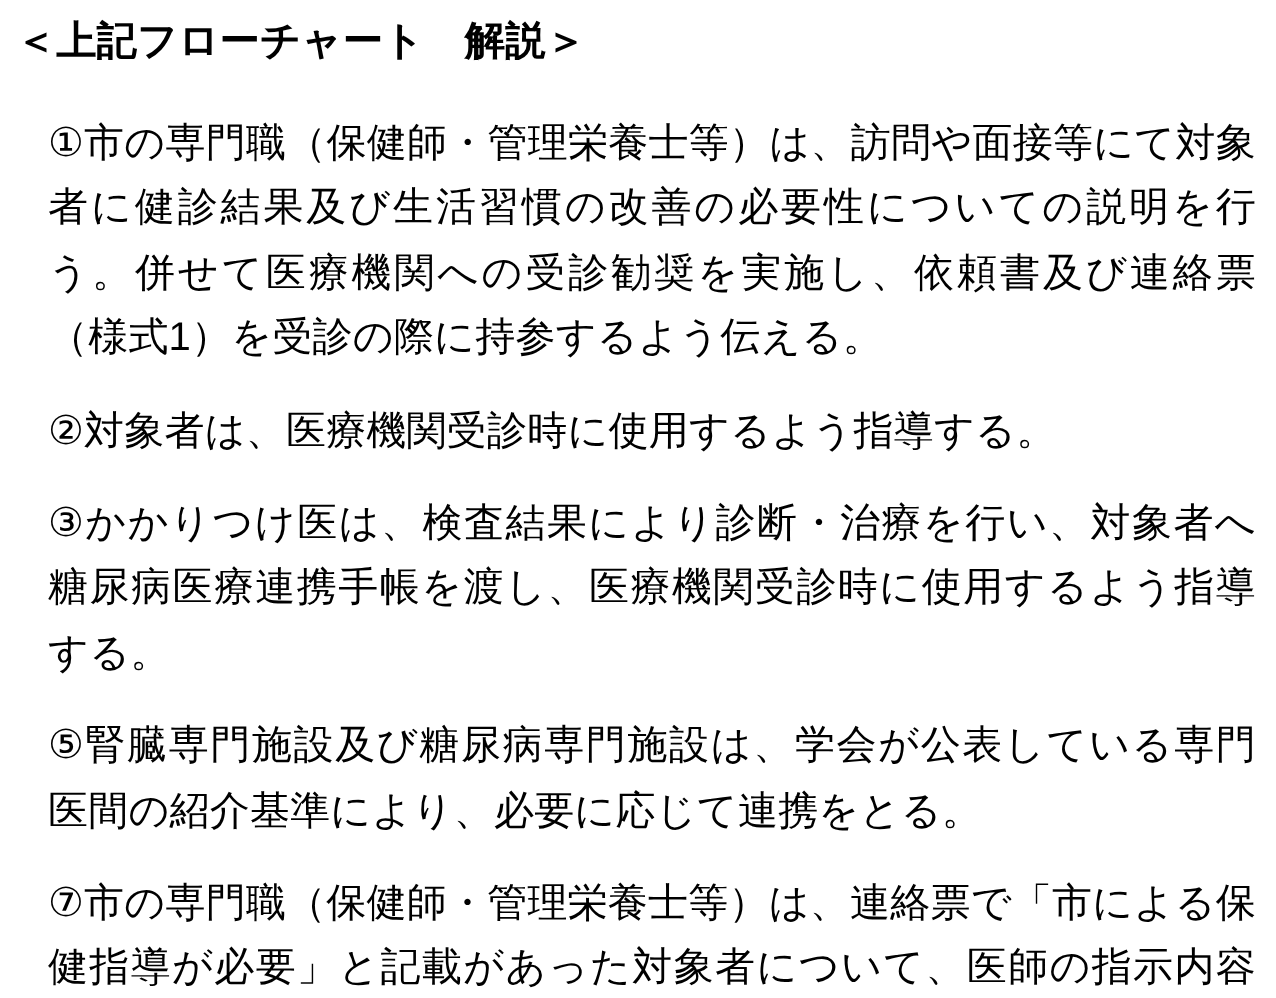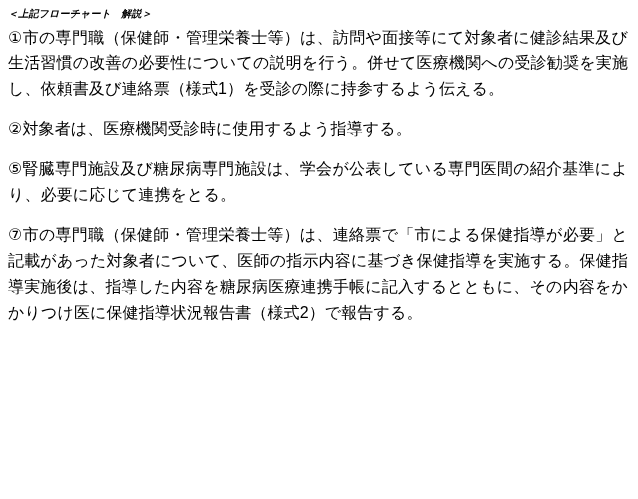--- a/index.html
+++ b/index.html
@@ -15,30 +15,29 @@
     overflow: hidden;
   }
   .page {
     position: relative;
     width: 638px;
     height: 499px;
     box-sizing: border-box;
     padding: 6px 10px 0 8px;
   }
   .doc-title {
-    font-size: 10px;
+    font-size: 20px;
     line-height: 1.55;
-    margin: 0 0 3px 0;
+    margin: 0 0 19px 0;
     letter-spacing: 0.2px;
-    font-style: italic;
   }
   .para {
-    font-size: 16px;
+    font-size: 20px;
     line-height: 1.62;
-    margin: 0 0 0 0;
+    margin: 0 0 0 16px;
     text-align: justify;
     text-justify: inter-character;
     letter-spacing: 0.1px;
   }
   .para.gap {
     margin-top: 14px;
   }
   .para.indent {
     text-indent: 1em;
     margin-top: 2px;
@@ -49,20 +48,21 @@
 
 <div class="page">
 
   <h1 class="doc-title">＜上記フローチャート　解説＞</h1>
 
   <p class="para">①市の専門職（保健師・管理栄養士等）は、訪問や面接等にて対象者に健診結果及び生活習慣の改善の必要性についての説明を行う。併せて医療機関への受診勧奨を実施し、依頼書及び連絡票（様式1）を受診の際に持参するよう伝える。</p>
 
 
   <p class="para gap">②対象者は、医療機関受診時に使用するよう指導する。</p>
 
+  <p class="para gap">③かかりつけ医は、検査結果により診断・治療を行い、対象者へ糖尿病医療連携手帳を渡し、医療機関受診時に使用するよう指導する。</p>
 
 
   <p class="para gap">⑤腎臓専門施設及び糖尿病専門施設は、学会が公表している専門医間の紹介基準により、必要に応じて連携をとる。</p>
 
 
   <p class="para gap">⑦市の専門職（保健師・管理栄養士等）は、連絡票で「市による保健指導が必要」と記載があった対象者について、医師の指示内容に基づき保健指導を実施する。保健指導実施後は、指導した内容を糖尿病医療連携手帳に記入するとともに、その内容をかかりつけ医に保健指導状況報告書（様式2）で報告する。</p>
 
 </div>
 
 </body></html>

